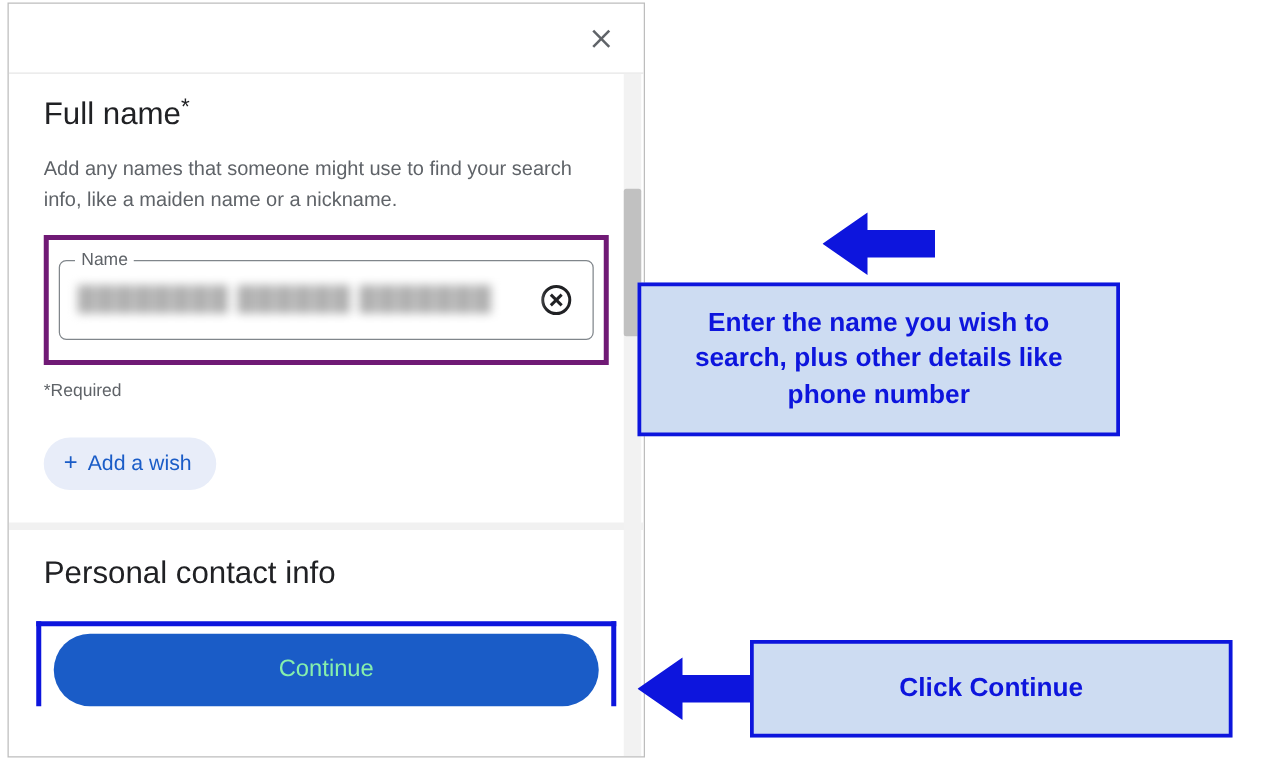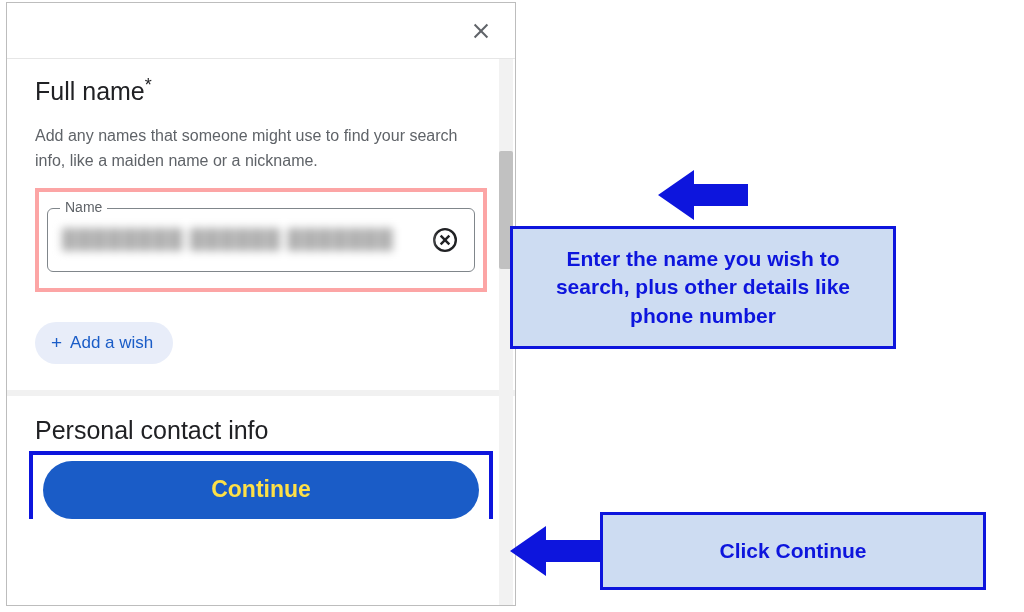--- a/index.html
+++ b/index.html
@@ -75,21 +75,21 @@
   }
   .asterisk { font-size: 18px; vertical-align: top; position: relative; top: -2px; }
   .desc {
     margin-top: 18px;
     font-size: 16px;
     color: #5f6368;
     line-height: 1.55;
     max-width: 430px;
   }
   .highlight-box-1 {
-    border: 4px solid #fca5a5;
+    border: 4px solid #701a75;
     margin-top: 14px;
     padding: 16px 8px 16px 8px;
   }
   .input-wrap {
     position: relative;
     border: 1px solid #80868b;
     border-radius: 6px;
     height: 64px;
     display: flex;
     align-items: center;
@@ -147,38 +147,38 @@
     height: 6px;
     background: #f1f1f1;
     margin: 26px -28px 0 -28px;
   }
   .section-title-2 {
     font-family: 'Google Sans', Arial, sans-serif;
     font-size: 25px;
     color: #202124;
     font-weight: 400;
     margin-top: 20px;
-    margin-bottom: 6px;
+    margin-bottom: 24px;
   }
   .highlight-box-2 {
     border: 4px solid #0d15dd;
     border-bottom: none;
     padding: 6px 10px 0 10px;
     margin: 0 -6px;
   }
   .continue-btn {
     width: 100%;
     background: #1a5cc7;
-    color: #fde047;
+    color: #86efac;
     border: none;
     border-radius: 32px;
     height: 58px;
-    font-size: 23px;
-    font-family: 'Google Sans', Arial, sans-serif;
-    font-weight: 700;
+    font-size: 19px;
+    font-family: 'Google Sans', Arial, sans-serif;
+    font-weight: 400;
     cursor: pointer;
   }
 
   
   .callout {
     position: absolute;
     display: flex;
     align-items: center;
   }
   .arrow {
@@ -231,20 +231,21 @@
         <div class="clear-btn">
           <svg viewBox="0 0 24 24" fill="none" stroke="currentColor" stroke-width="2.2">
             <circle cx="12" cy="12" r="10"></circle>
             <line x1="8" y1="8" x2="16" y2="16"></line>
             <line x1="16" y1="8" x2="8" y2="16"></line>
           </svg>
         </div>
       </div>
     </div>
 
+    <div class="required-note">*Required</div>
 
     <div class="add-chip">
       <span class="plus">+</span>
       <span>Add a wish</span>
     </div>
 
     <div class="divider"></div>
 
     <h2 class="section-title-2">Personal contact info</h2>
 

